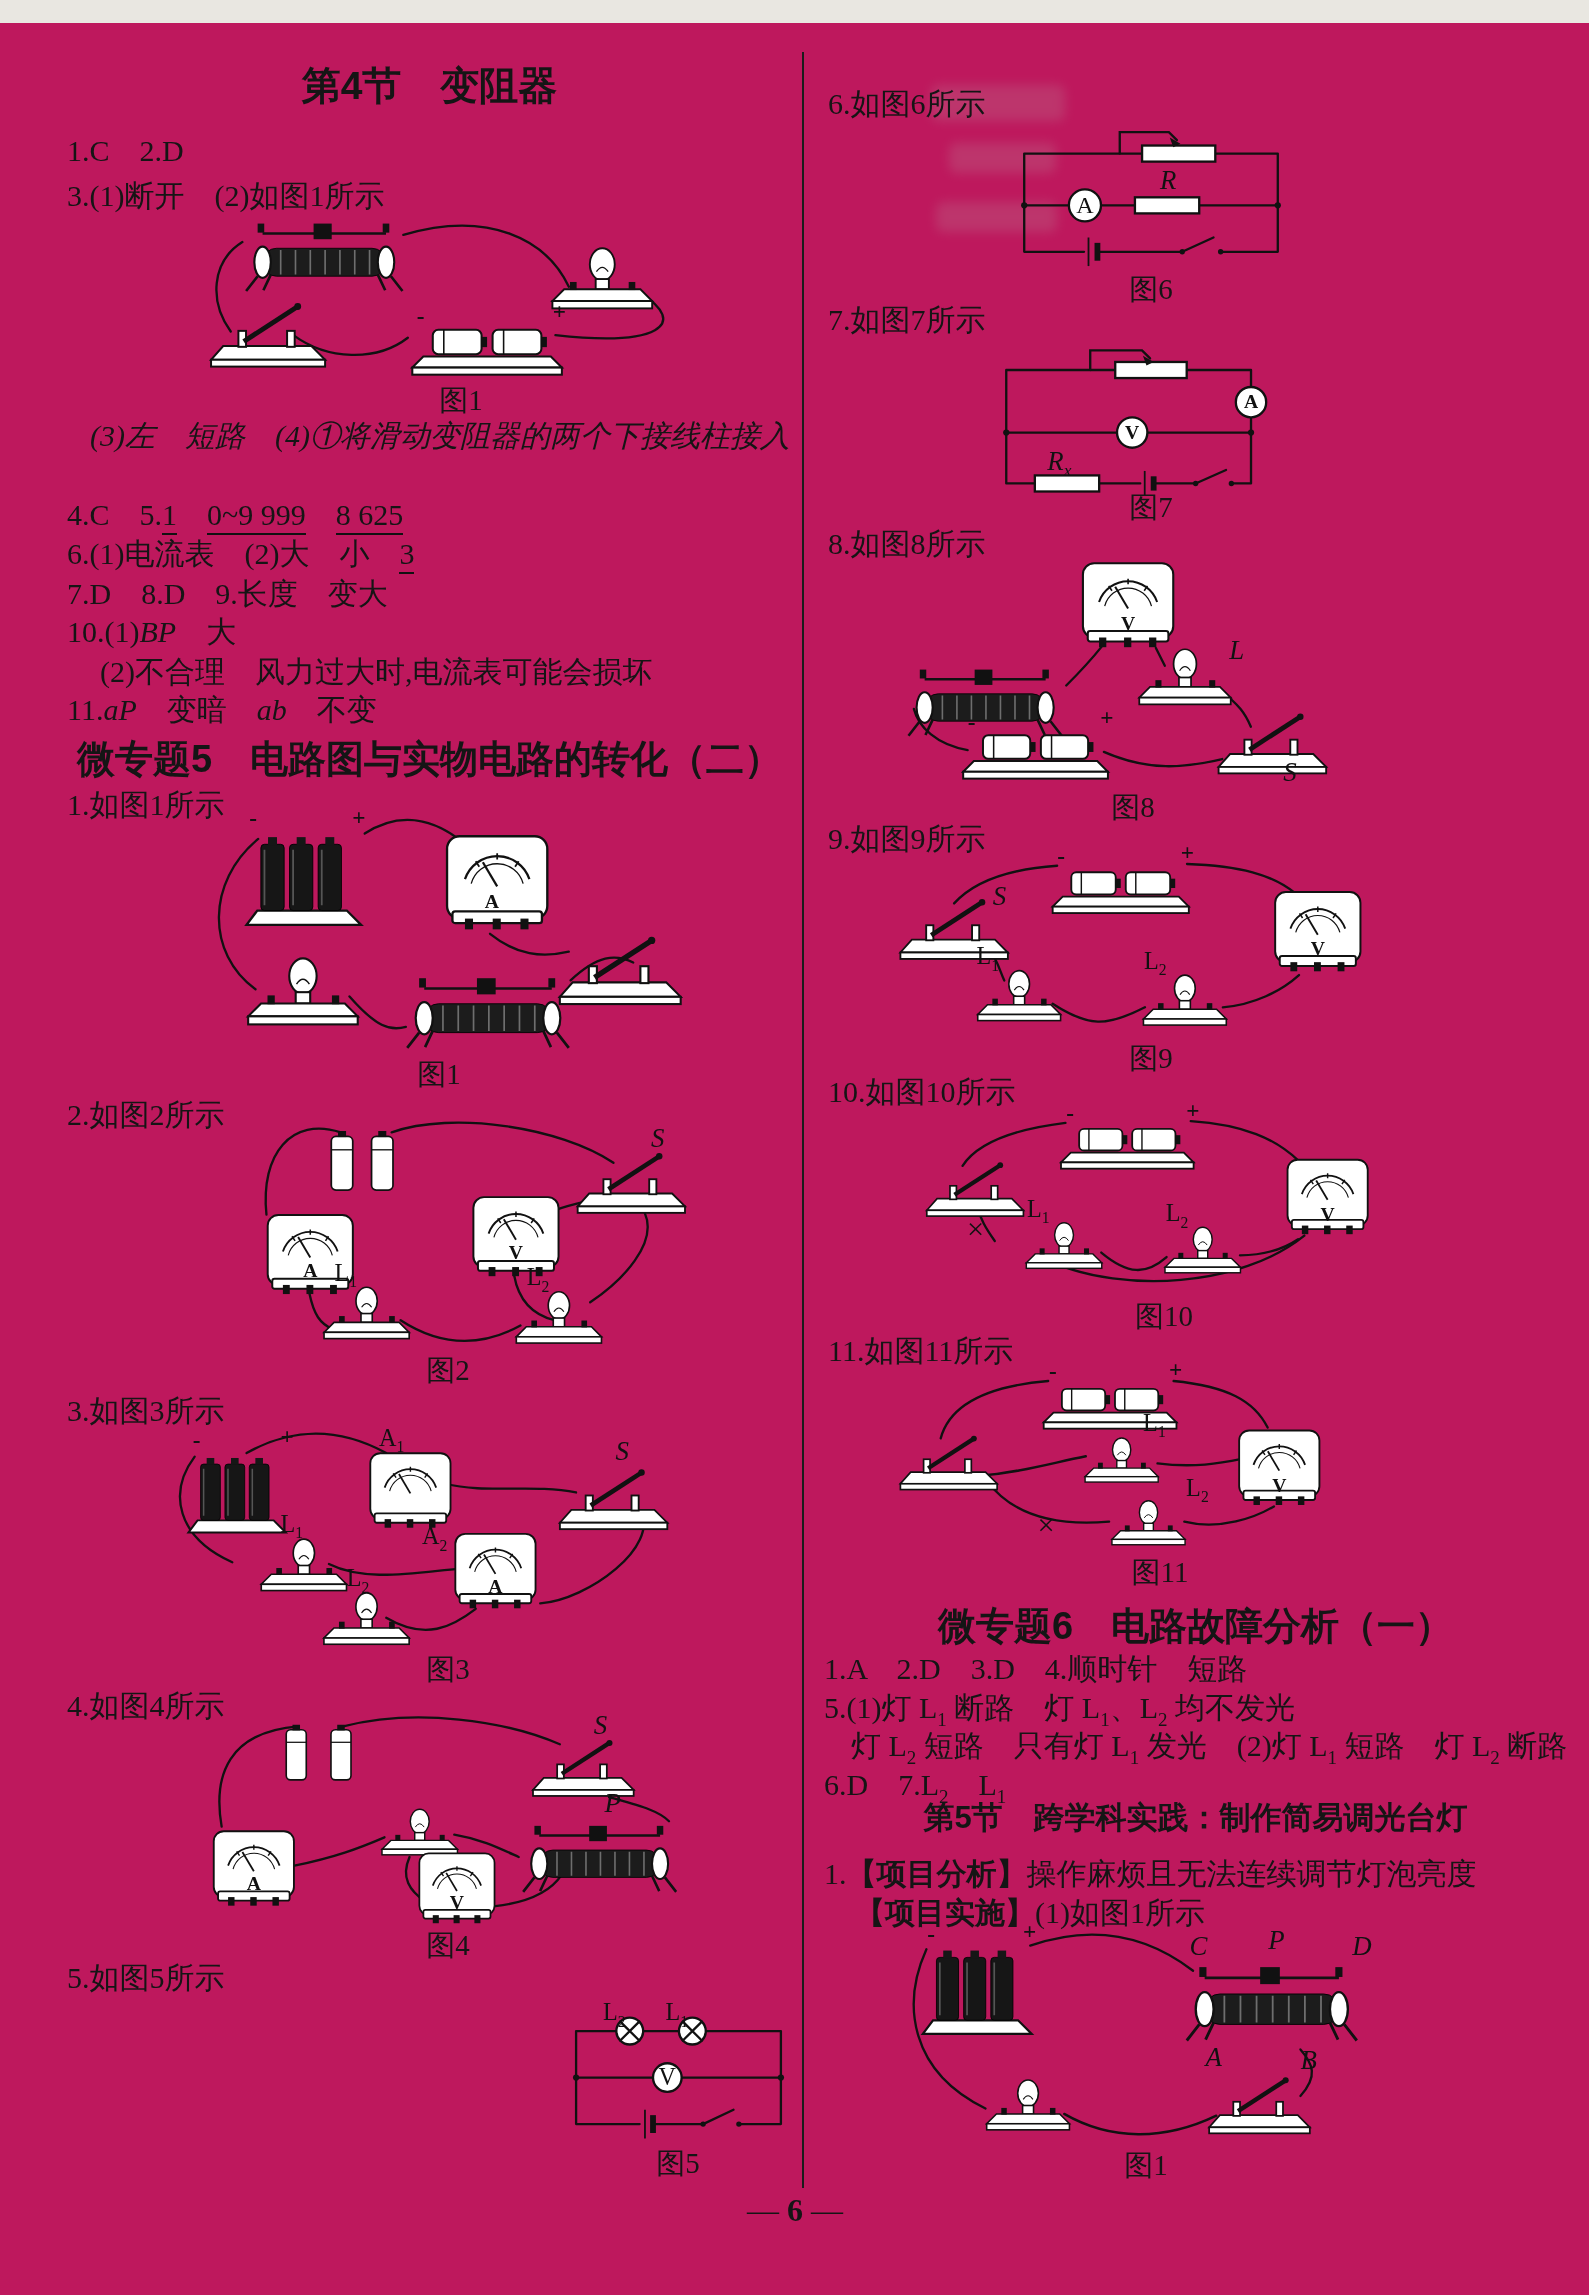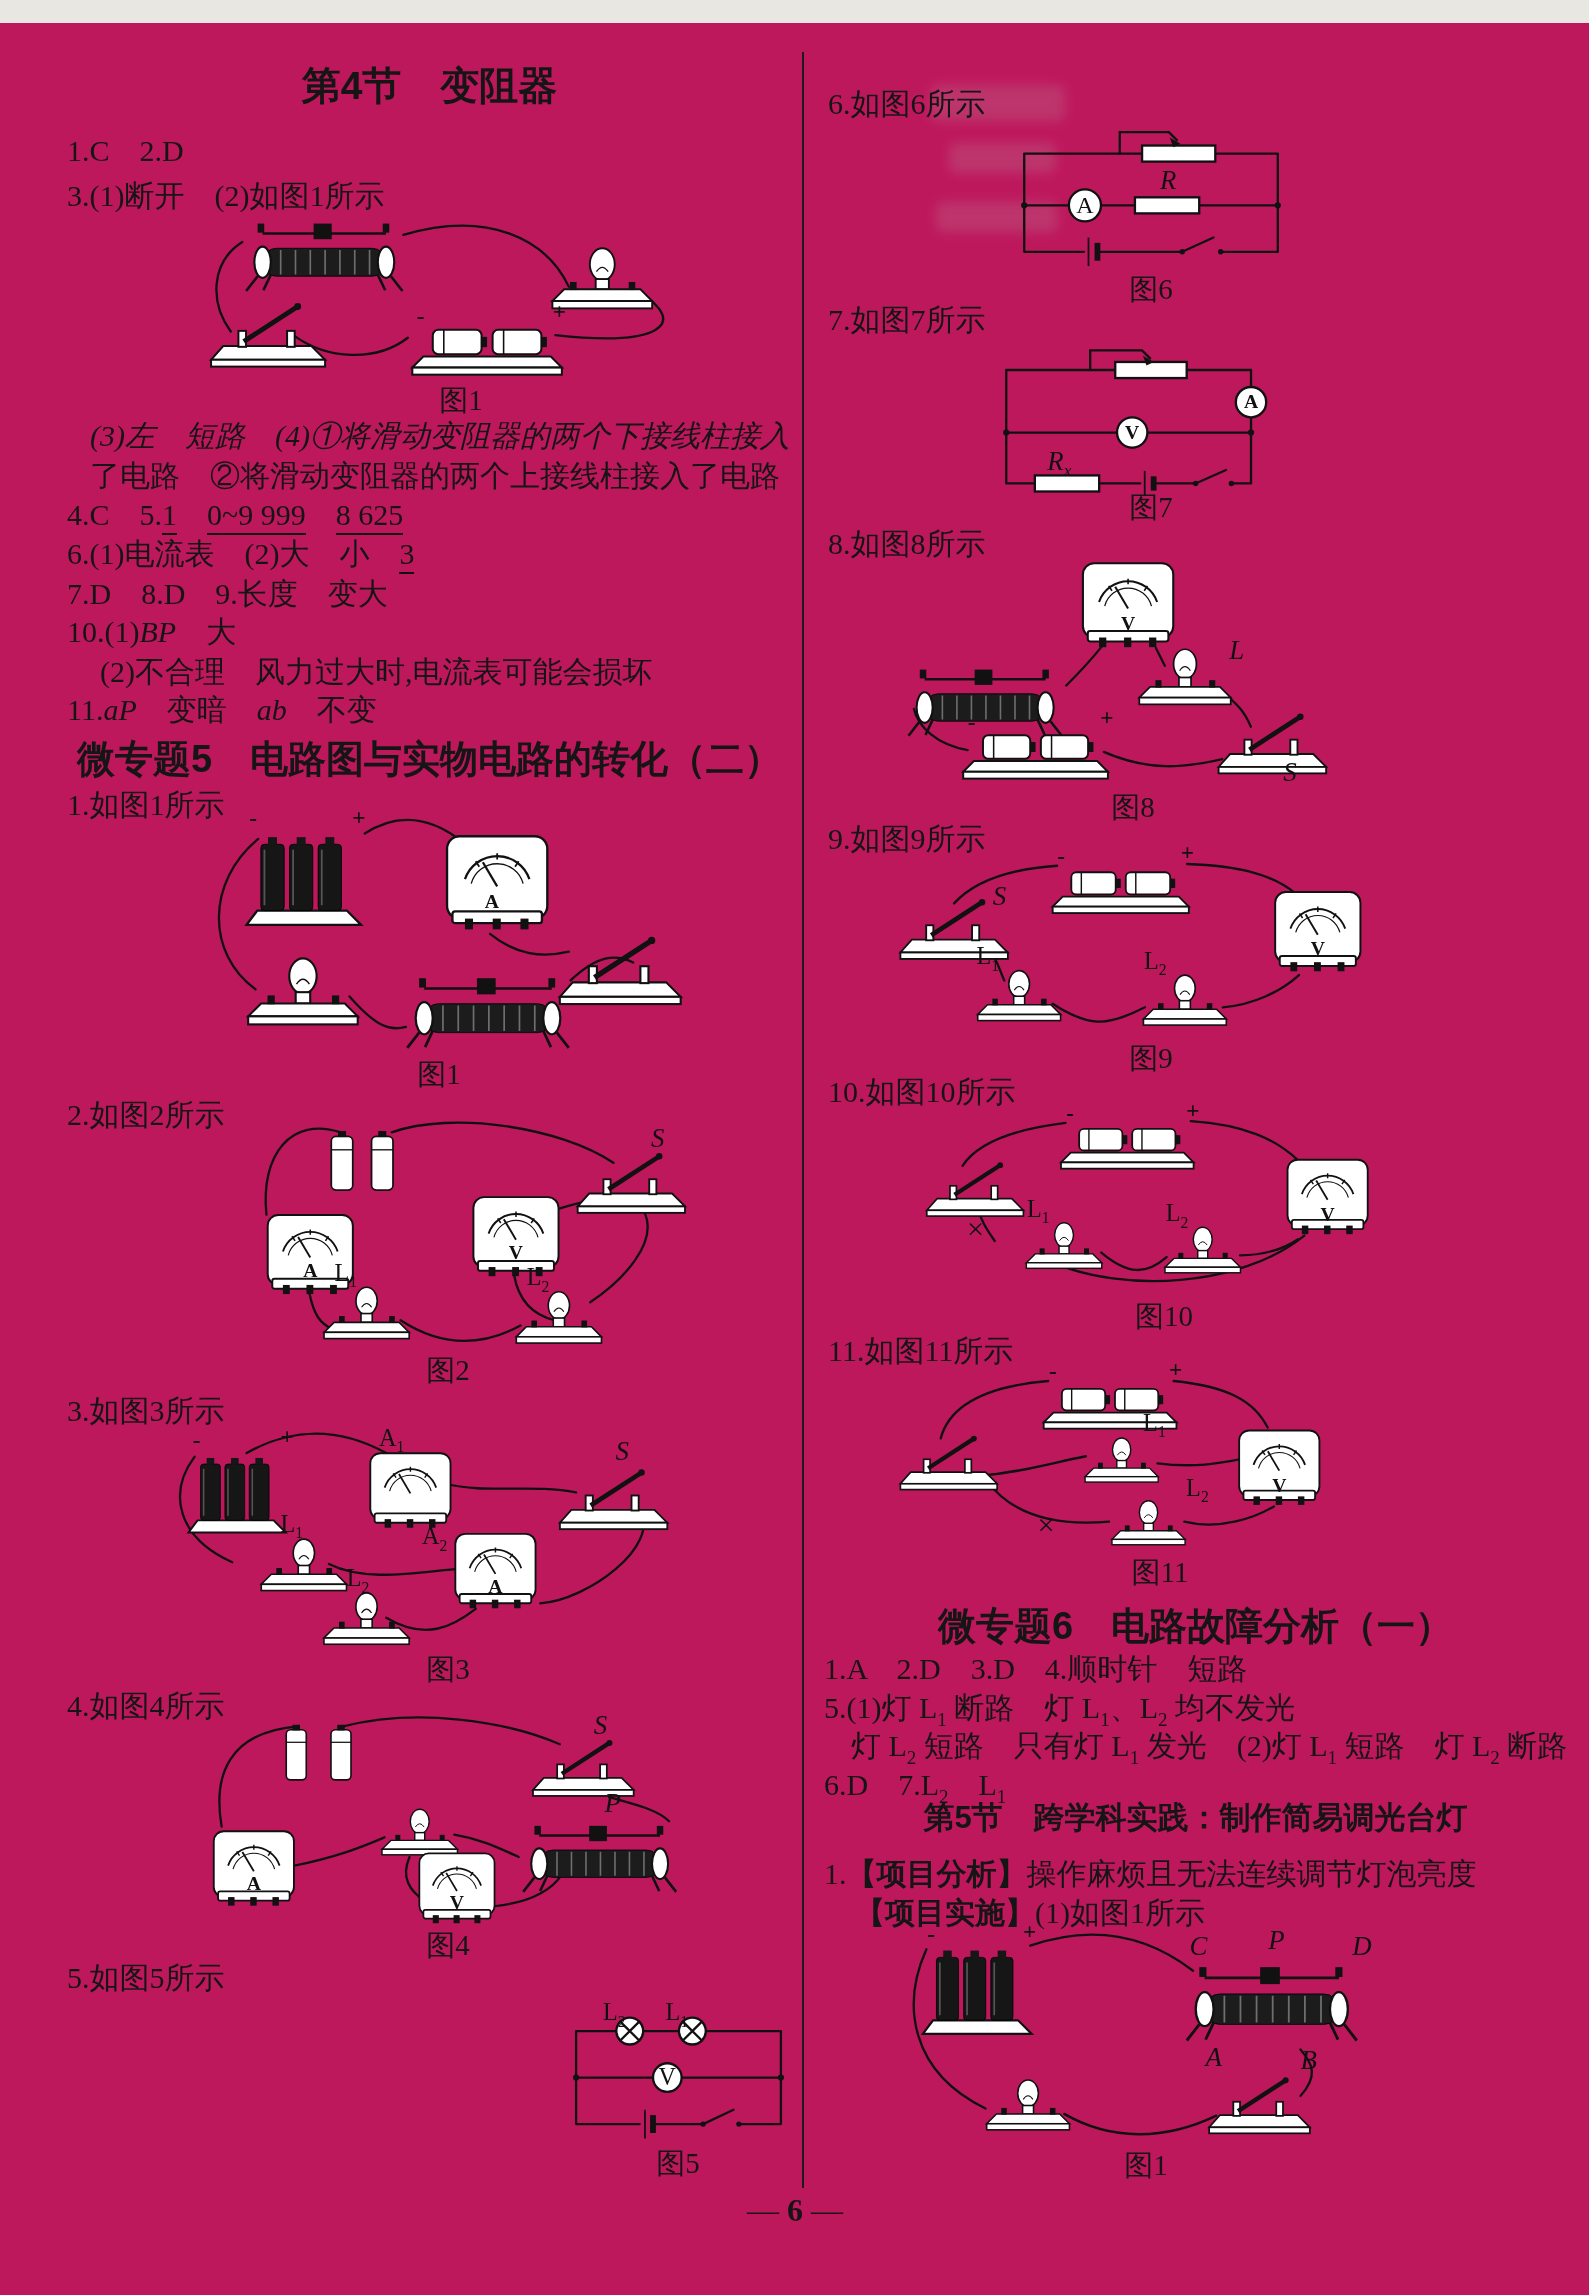--- a/index.html
+++ b/index.html
@@ -122,21 +122,20 @@
     <use href="#rheo" transform="translate(50,0) scale(0.92)"></use>
     <use href="#lampb" transform="translate(400,30) scale(0.82)"></use>
     <use href="#switchb" transform="translate(20,95) scale(0.85)"></use>
     <use href="#bat2h" transform="translate(245,105) scale(0.88)"></use>
     <text class="pm" x="250" y="120">-</text>
     <text class="pm" x="402" y="114">+</text>
   </svg>
   <div class="cap" style="left:461px;top:381px;">图1</div>
 
   <div class="ln" style="left:90px;top:419px;font-style:italic;">(3)左　短路　(4)①将滑动变阻器的两个下接线柱接入</div>
-  <div class="ln" style="left:90px;top:459px;">了电路　②将滑动变阻器的两个上接线柱接入了电路</div>
   <div class="ln" style="left:67px;top:498px;"><span>4.C　5.</span><span class="u">1</span><span>　</span><span class="u">0~9 999</span><span>　</span><span class="u">8 625</span></div>
   <div class="ln" style="left:67px;top:537px;"><span>6.(1)电流表　(2)大　小　</span><span class="u">3</span></div>
   <div class="ln" style="left:67px;top:577px;">7.D　8.D　9.长度　变大</div>
   <div class="ln" style="left:67px;top:615px;"><span>10.(1)</span><span class="it">BP</span><span>　大</span></div>
   <div class="ln" style="left:100px;top:655px;">(2)不合理　风力过大时,电流表可能会损坏</div>
   <div class="ln" style="left:67px;top:693px;"><span>11.</span><span class="it">aP</span><span>　变暗　</span><span class="it">ab</span><span>　不变</span></div>
 
   <div class="h" style="left:67px;top:734px;width:725px;font-size:38px;">微专题5　电路图与实物电路的转化（二）</div>
   <div class="ln" style="left:67px;top:788px;">1.如图1所示</div>
 

